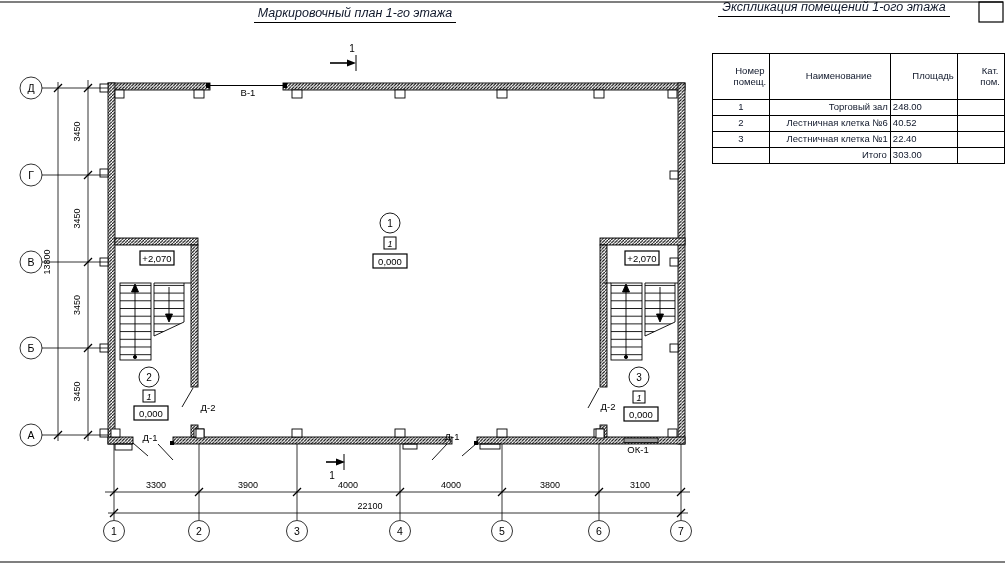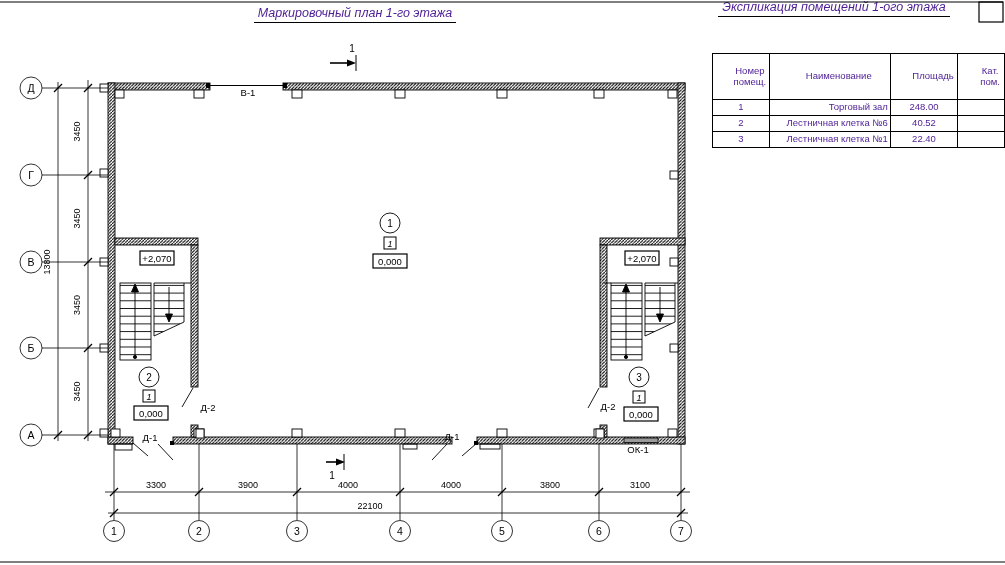--- a/index.html
+++ b/index.html
@@ -1,37 +1,37 @@
 <!DOCTYPE html>
 <html><head>
 <meta charset="utf-8">
 <style>
   html,body{margin:0;padding:0;background:#e8e8e8;}
   .canvas{
     position:relative;width:1005px;height:565px;background:#ffffff;
-    font-family:"Liberation Sans","DejaVu Sans",sans-serif;color:#4c1d95;overflow:hidden;
+    font-family:"Liberation Sans","DejaVu Sans",sans-serif;color:#0f172a;overflow:hidden;
   }
   svg{position:absolute;left:0;top:0;}
   svg text{font-family:"Liberation Sans","DejaVu Sans",sans-serif;fill:#000;}
   .title{
     position:absolute;text-align:center;font-style:italic;font-size:12.5px;
   }
   .title span{border-bottom:1px solid #000;padding:0 4px 2px 4px;}
   .plan-title{left:180px;top:6px;width:350px;}
   .expl-title{left:703px;top:0;width:262px;}
   table.expl{
     position:absolute;left:712px;top:53px;border-collapse:collapse;table-layout:fixed;
     font-size:9.5px;line-height:10.5px;
   }
   table.expl td{border:1px solid #000;padding:0 2px;overflow:hidden;}
   table.expl .hdr td{border-bottom:1.5px solid #000;text-align:center;vertical-align:middle;height:45px;padding-left:20px;}
   table.expl .r td{height:15px;vertical-align:middle;}
   table.expl .c-num{width:35px;text-align:center;}
   table.expl .c-name{width:138px;text-align:right;}
-  table.expl .c-area{width:48px;text-align:center;}
+  table.expl .c-area{width:48px;text-align:left;}
   table.expl .c-cat{width:29px;text-align:center;}
   table.expl .total-lbl{text-align:right;padding-right:3px;}
 </style>
 </head>
 <body>
 
 <div class="canvas">
 
   <div class="title plan-title">
     <span>Маркировочный план 1-го этажа</span>
@@ -57,20 +57,26 @@
     <tr class="r">
       <td class="c-num">2</td>
       <td class="c-name">Лестничная клетка №6</td>
       <td class="c-area">40.52</td>
       <td class="c-cat"></td>
     </tr>
     <tr class="r">
       <td class="c-num">3</td>
       <td class="c-name">Лестничная клетка №1</td>
       <td class="c-area">22.40</td>
+      <td class="c-cat"></td>
+    </tr>
+    <tr class="r">
+      <td class="c-num"></td>
+      <td class="c-name total-lbl">Итого</td>
+      <td class="c-area">303.00</td>
       <td class="c-cat"></td>
     </tr>
   </tbody>
     </table>
 
   <svg width="1005" height="565" viewBox="0 0 1005 565">
     <defs>
       <pattern id="wallhatch" width="3.2" height="3.2" patternUnits="userSpaceOnUse">
         <rect width="3.2" height="3.2" fill="#fff"></rect>
         <path d="M0,3.2 L3.2,0" stroke="#000" stroke-width="1"></path>

